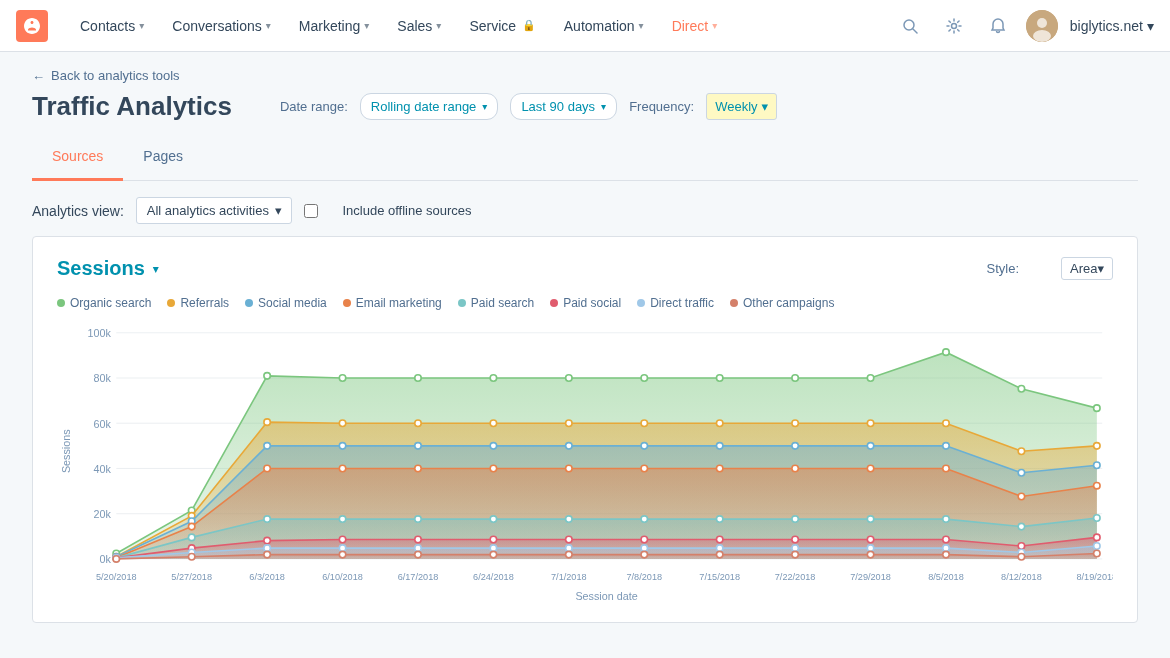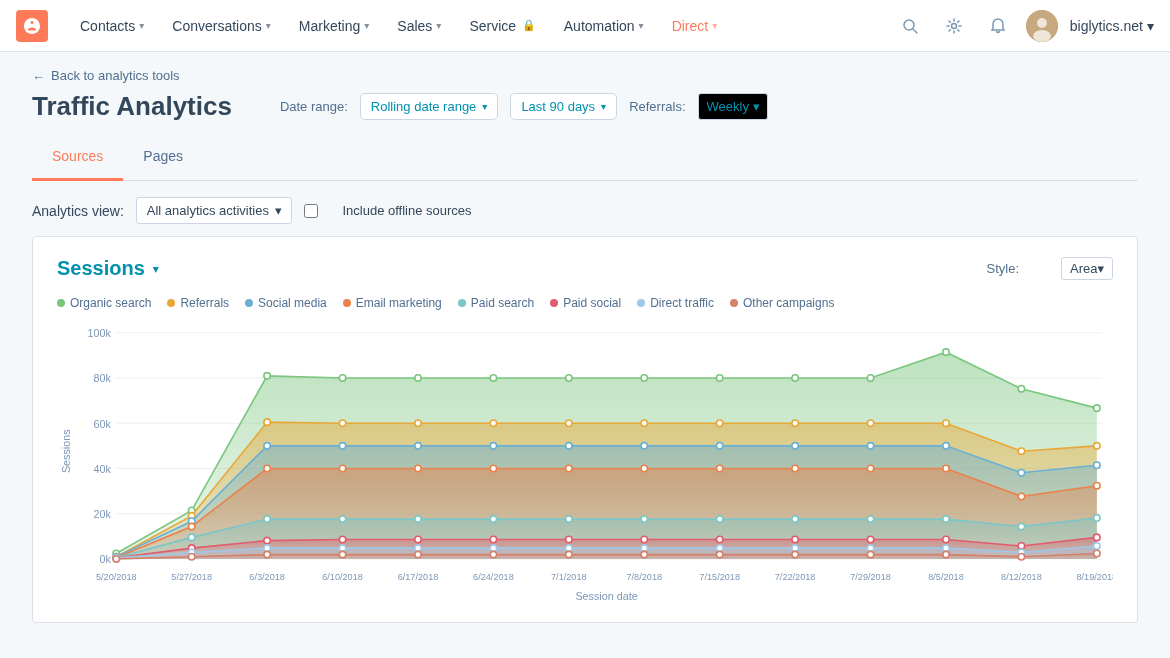--- a/index.html
+++ b/index.html
@@ -110,42 +110,42 @@
       margin-left: 16px;
     }
     .filter-label {
       font-size: 13px;
       color: #516f90;
     }
     .filter-select {
       display: inline-flex; align-items: center; gap: 6px;
       padding: 5px 10px;
       border: 1px solid #cbd6e2;
-      border-radius: 5px;
+      border-radius: 11px;
       background: #fff;
       cursor: pointer;
       font-size: 13px;
       color: #0091ae;
       font-weight: 500;
     }
     .filter-select .caret { font-size: 10px; }
     .freq-label {
       font-size: 13px;
       color: #516f90;
     }
     .freq-select {
       display: inline-flex; align-items: center; gap: 4px;
       color: #0091ae;
       font-size: 13px;
       font-weight: 500;
       cursor: pointer;
       padding: 5px 8px;
       border: 1px solid #cbd6e2;
       border-radius: 3px;
-      background: #000000;
+      background: #fef9c3;
     }
 
     
     .sub-nav {
       display: flex;
       border-bottom: 1px solid #dce1e7;
       margin-bottom: 0;
     }
     .sub-nav-item {
       padding: 14px 20px;
@@ -372,21 +372,21 @@
     <div class="filter-row">
       <span class="filter-label">Date range:</span>
       <div class="filter-select">
         <span>Rolling date range</span>
         <span class="caret">▾</span>
       </div>
       <div class="filter-select">
         <span>Last 90 days</span>
         <span class="caret">▾</span>
       </div>
-      <span class="freq-label">Referrals:</span>
+      <span class="freq-label">Frequency:</span>
       <div class="freq-select">
         <span>Weekly</span>
         <span class="caret">▾</span>
       </div>
     </div>
   </div>
 
   
   <div class="sub-nav">
     <div class="sub-nav-item active">

